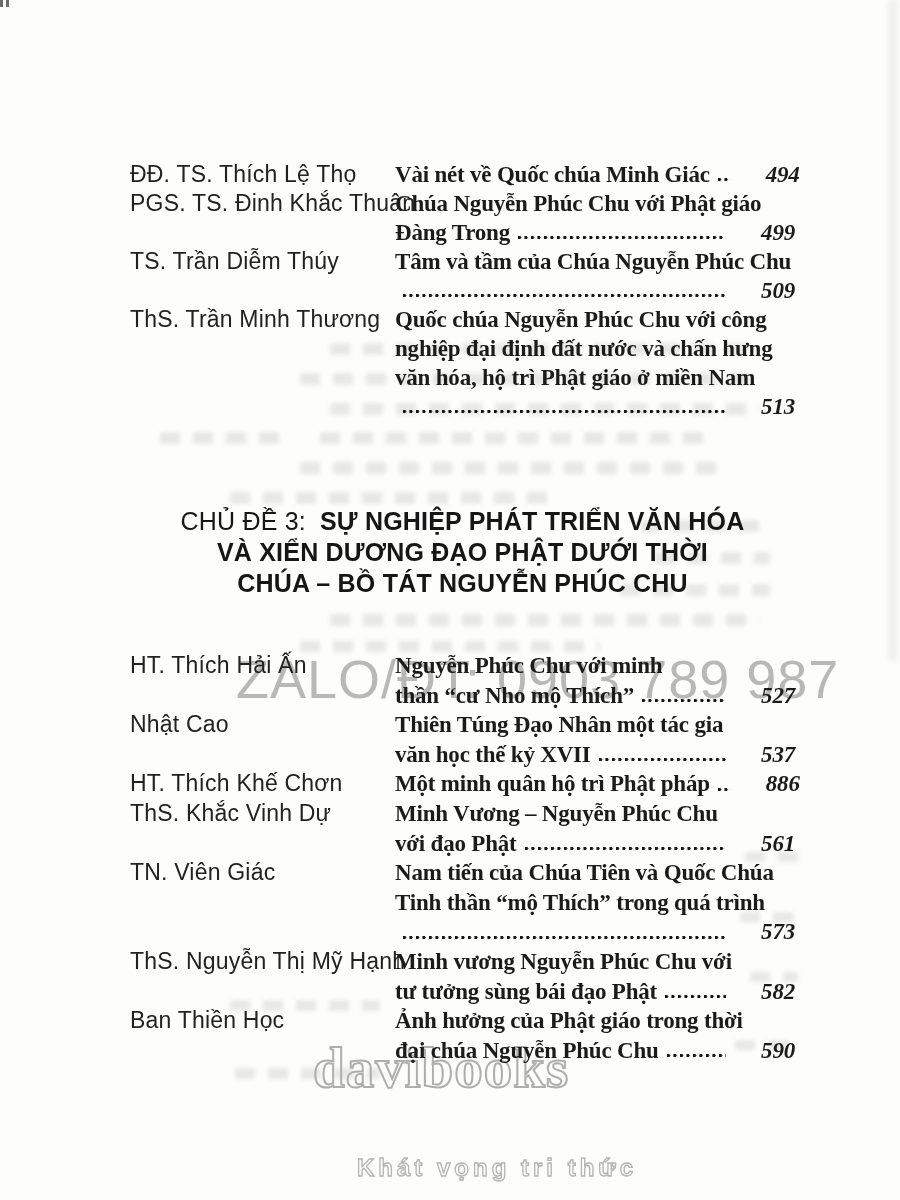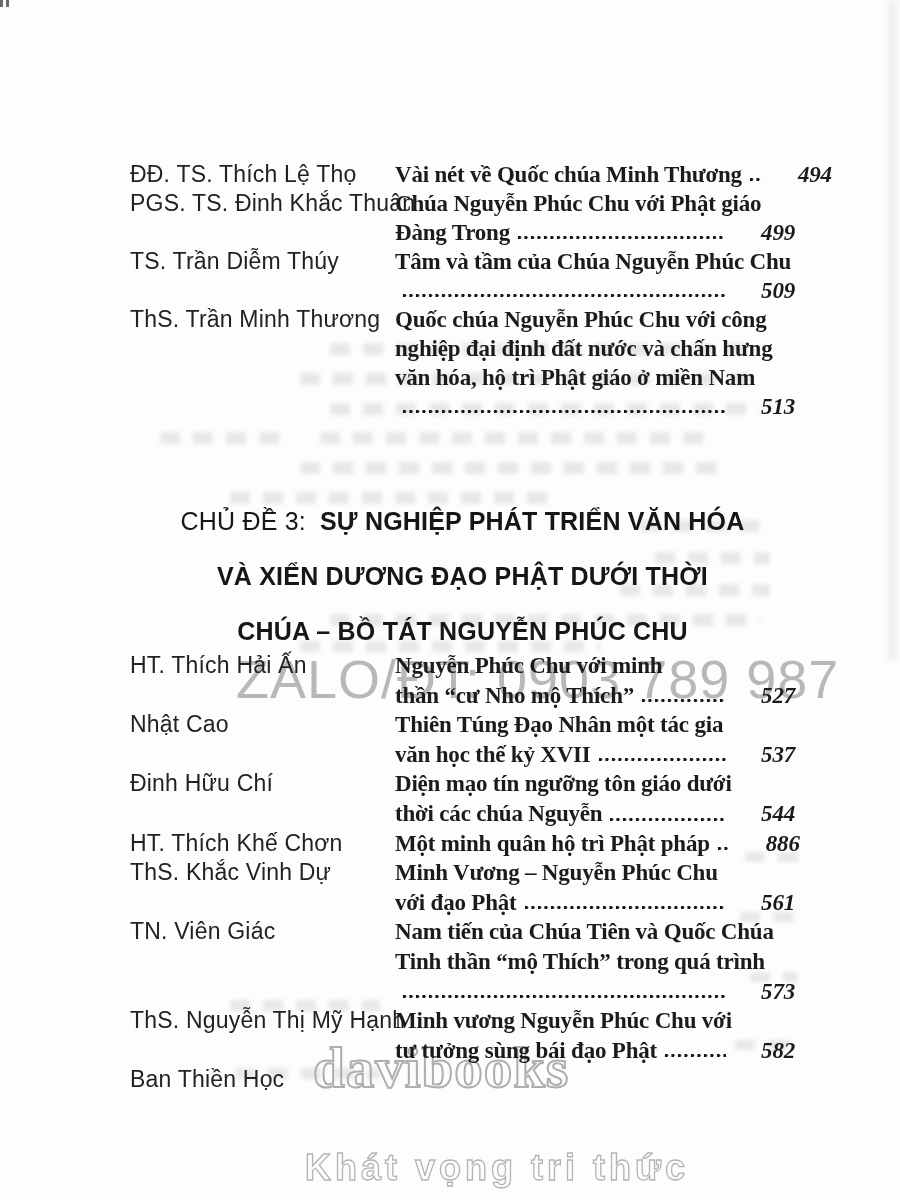--- a/index.html
+++ b/index.html
@@ -41,40 +41,40 @@
   .pagenum{font-weight:700;font-style:italic;font-size:23px;margin-left:31px;}
 
   
   .section-header{
     position:absolute;left:130px;top:506px;width:665px;z-index:3;
     text-align:center;line-height:31px;
     font-family:"Liberation Sans","DejaVu Sans",sans-serif;
     font-size:25px;color:#161616;letter-spacing:.2px;
   }
   .sh-prefix{font-weight:400;margin-right:14px;}
-  .sh-bold{font-weight:700;margin-top:24px;}
+  .sh-bold{font-weight:700;}
 
   
   .wm-phone{
     position:absolute;left:196px;top:648px;z-index:1;
     font-family:"Liberation Sans","DejaVu Sans",sans-serif;
     font-size:54px;font-weight:400;color:#8f8f8f;opacity:.62;
     letter-spacing:1px;white-space:nowrap;margin-left:40px;
   }
   .wm-logo{
     position:absolute;left:441px;top:1024px;transform:translateX(-50%);z-index:2;
     font-family:"Liberation Serif","DejaVu Serif",serif;
     font-size:57px;font-weight:700;line-height:88px;
     color:rgba(255,255,255,0);-webkit-text-stroke:2px #aeaeae;
     letter-spacing:1px;white-space:nowrap;
   }
   .wm-slogan{
     position:absolute;left:497px;top:1148px;transform:translateX(-50%);z-index:2;
     font-family:"Liberation Sans","DejaVu Sans",sans-serif;
-    font-size:36px;font-weight:700;line-height:40px;
+    font-size:24px;font-weight:700;line-height:40px;
     color:rgba(255,255,255,0);-webkit-text-stroke:1.3px #b4b4b4;
     letter-spacing:4px;white-space:nowrap;
   }
 
   
   .smudge{
     position:absolute;z-index:0;border-radius:3px;
     filter:blur(2.2px);opacity:.5;
     background:repeating-linear-gradient(90deg,
       rgba(128,128,128,.34) 0 20px, rgba(128,128,128,0) 20px 33px);
@@ -114,21 +114,21 @@
   <div class="smudge" style="left:235px;top:1068px;width:145px;height:11px;"></div>
 
   <div class="wm-phone">ZALO/ĐT: 0903 789 987</div>
 
   <div class="toc toc-a">
 
     <div class="entry">
       <div class="author">ĐĐ. TS. Thích Lệ Thọ</div>
       <div class="titles">
         <div class="tline leaderline">
-            <span class="ttext">Vài nét về Quốc chúa Minh Thương</span>
+            <span class="ttext">Vài nét về Quốc chúa Minh Giác</span>
             <span class="dots"></span>
             <span class="pagenum">494</span>
           </div>
       </div>
     </div>
 
     <div class="entry">
       <div class="author">PGS. TS. Đinh Khắc Thuân</div>
       <div class="titles">
         <div class="tline">Chúa Nguyễn Phúc Chu với Phật giáo</div>
@@ -192,31 +192,20 @@
       <div class="titles">
         <div class="tline">Thiên Túng Đạo Nhân một tác gia</div>
         <div class="tline leaderline">
             <span class="ttext">văn học thế kỷ XVII</span>
             <span class="dots"></span>
             <span class="pagenum">537</span>
           </div>
       </div>
     </div>
 
-    <div class="entry">
-      <div class="author">Đinh Hữu Chí</div>
-      <div class="titles">
-        <div class="tline">Diện mạo tín ngưỡng tôn giáo dưới</div>
-        <div class="tline leaderline">
-            <span class="ttext">thời các chúa Nguyễn</span>
-            <span class="dots"></span>
-            <span class="pagenum">544</span>
-          </div>
-      </div>
-    </div>
 
     <div class="entry">
       <div class="author">HT. Thích Khế Chơn</div>
       <div class="titles">
         <div class="tline leaderline">
             <span class="ttext">Một minh quân hộ trì Phật pháp</span>
             <span class="dots"></span>
             <span class="pagenum">886</span>
           </div>
       </div>
@@ -254,19 +243,27 @@
         <div class="tline leaderline">
             <span class="ttext">tư tưởng sùng bái đạo Phật</span>
             <span class="dots"></span>
             <span class="pagenum">582</span>
           </div>
       </div>
     </div>
 
     <div class="entry">
       <div class="author">Ban Thiền Học</div>
+      <div class="titles">
+        <div class="tline">Ảnh hưởng của Phật giáo trong thời</div>
+        <div class="tline leaderline">
+            <span class="ttext">đại chúa Nguyễn Phúc Chu</span>
+            <span class="dots"></span>
+            <span class="pagenum">590</span>
+          </div>
+      </div>
     </div>
   </div>
 
   <div class="wm-logo">davibooks</div>
   <div class="wm-slogan">Khát vọng tri thức</div>
 
 </div>
 
 </body></html>

